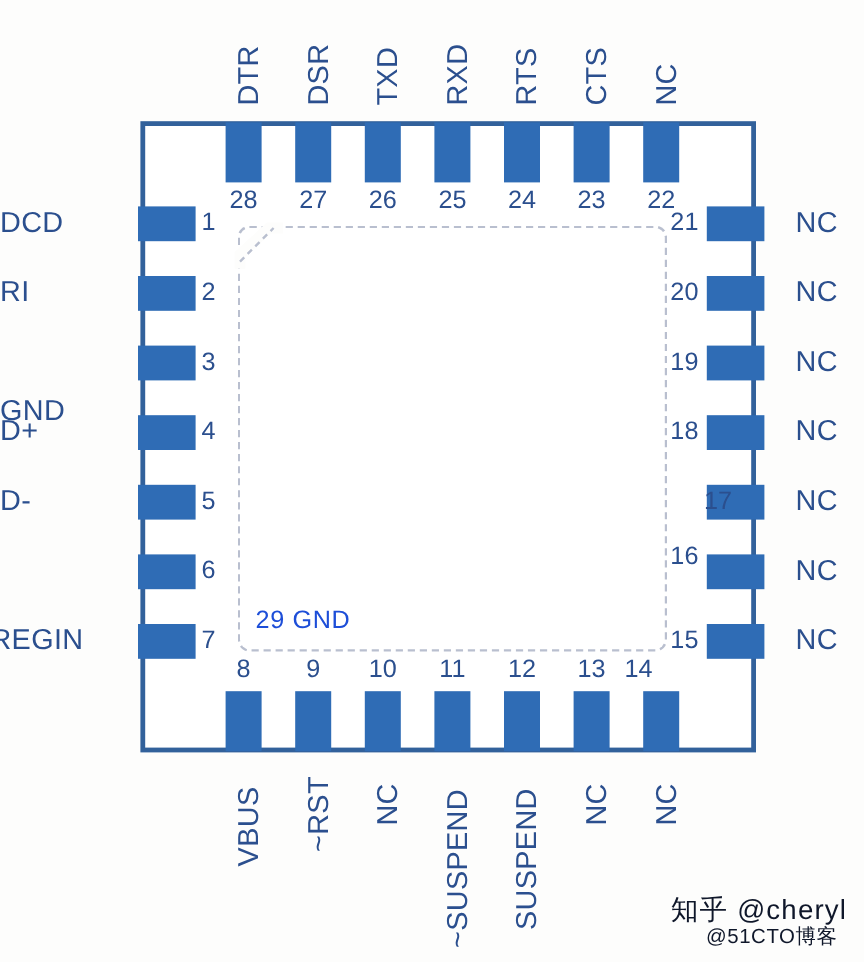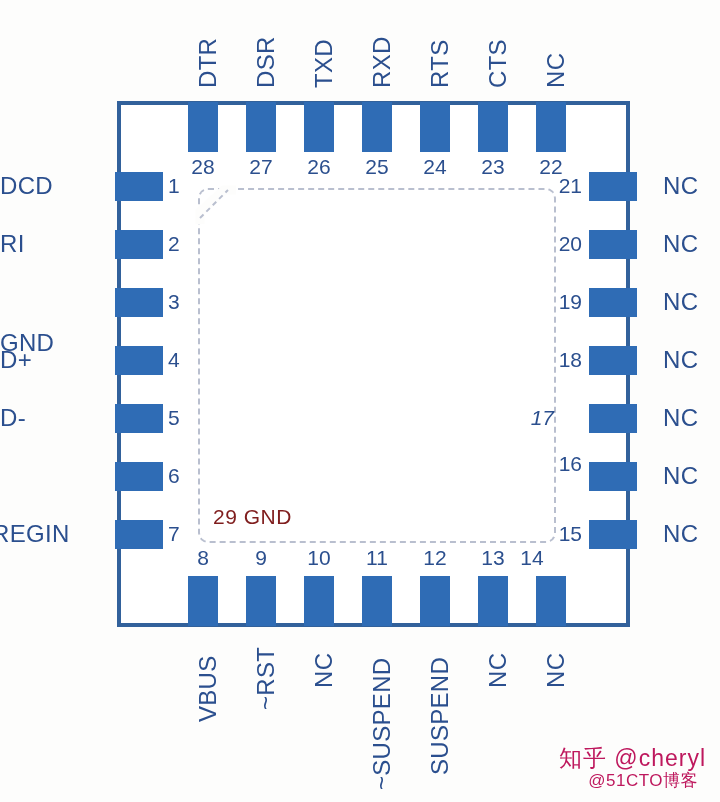--- a/index.html
+++ b/index.html
@@ -52,21 +52,21 @@
     width: 44px;
     height: 44px;
   }
   .thermal-pad-chamfer svg { display: block; }
 
   .thermal-pad-label {
     position: absolute;
     left: 213px;
     top: 505px;
     font-size: 21px;
-    color: #7f1d1d;
+    color: #1d4ed8;
     letter-spacing: 0.5px;
     white-space: nowrap;
   }
 
   
   .pad {
     position: absolute;
     background: #2f6cb5;
   }
   .pad-left, .pad-right {
@@ -106,21 +106,21 @@
     width: 110px;
   }
   .pin-name-vert {
     transform-origin: 0 0;
     transform: rotate(-90deg);
   }
 
   
   .watermark {
     position: absolute;
-    color: #be185d;
+    color: #0f172a;
     white-space: nowrap;
     user-select: none;
     margin-left: 33px;
   }
   .watermark-main {
     right: 14px;
     bottom: 28px;
     font-size: 23px;
     letter-spacing: 1px;
   }
@@ -199,21 +199,21 @@
   <div class="pad pad-right" style="left:589px; top:288px;"></div>
   <div class="pad pad-right" style="left:589px; top:346px;"></div>
   <div class="pad pad-right" style="left:589px; top:404px;"></div>
   <div class="pad pad-right" style="left:589px; top:462px;"></div>
   <div class="pad pad-right" style="left:589px; top:520px;"></div>
 
   <div class="pin-num pin-num-right" style="left:540px; top:174px; width:42px;">21</div>
   <div class="pin-num pin-num-right" style="left:540px; top:232px; width:42px;text-align:right;">20</div>
   <div class="pin-num pin-num-right" style="left:540px; top:290px; width:42px;">19</div>
   <div class="pin-num pin-num-right" style="left:540px; top:348px; width:42px;">18</div>
-  <div class="pin-num pin-num-right" style="left:512px; top:406px; width:42px;font-style:italic;">17</div>
+  <div class="pin-num pin-num-right" style="left:568px; top:406px; width:42px;">17</div>
   <div class="pin-num pin-num-right" style="left:540px; top:452px; width:42px;">16</div>
   <div class="pin-num pin-num-right" style="left:540px; top:522px; width:42px;">15</div>
 
   <div class="pin-name pin-name-right" style="left:663px; top:172px;">NC</div>
   <div class="pin-name pin-name-right" style="left:663px; top:230px;">NC</div>
   <div class="pin-name pin-name-right" style="left:663px; top:288px;">NC</div>
   <div class="pin-name pin-name-right" style="left:663px; top:346px;">NC</div>
   <div class="pin-name pin-name-right" style="left:663px; top:404px;">NC</div>
   <div class="pin-name pin-name-right" style="left:663px; top:462px;">NC</div>
   <div class="pin-name pin-name-right" style="left:663px; top:520px;">NC</div>

